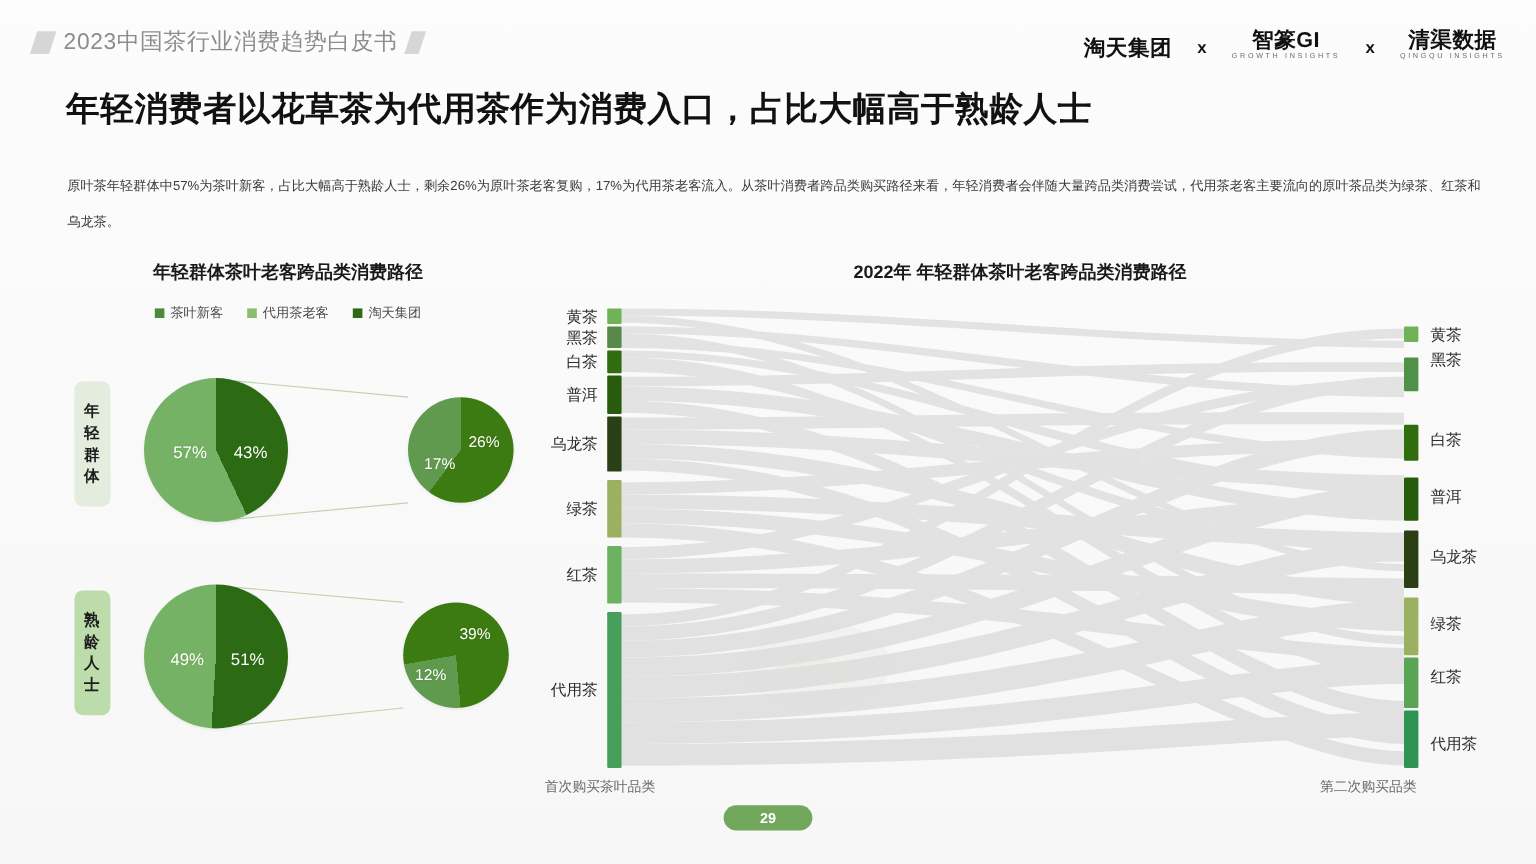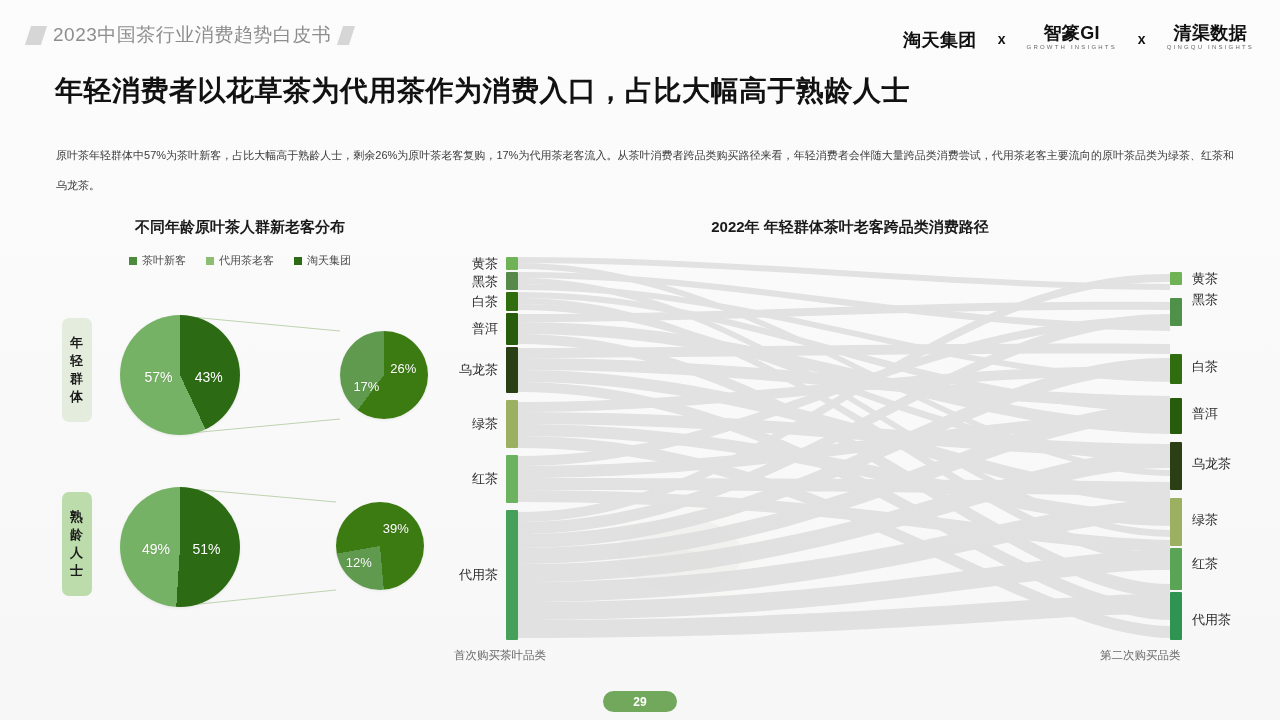--- a/index.html
+++ b/index.html
@@ -226,21 +226,20 @@
     width: 74px;
     height: 21px;
     border-radius: 11px;
     background: #72a85c;
     color: #fff;
     font-size: 12px;
     font-weight: bold;
     display: flex;
     align-items: center;
     justify-content: center;
-    margin-top: 20px;
   }
 </style>
 </head>
 <body>
 
 <div class="slide">
 
   <div class="kicker">
     <span class="slash"></span>
     <span class="kicker-text">2023中国茶行业消费趋势白皮书</span>
@@ -260,21 +259,21 @@
     <div class="brand-stack">
       <div class="brand-main">清渠数据</div>
       <div class="brand-sub">QINGQU INSIGHTS</div>
     </div>
   </div>
 
   <h1 class="title">年轻消费者以花草茶为代用茶作为消费入口，占比大幅高于熟龄人士</h1>
   <p class="lede">原叶茶年轻群体中57%为茶叶新客，占比大幅高于熟龄人士，剩余26%为原叶茶老客复购，17%为代用茶老客流入。从茶叶消费者跨品类购买路径来看，年轻消费者会伴随大量跨品类消费尝试，代用茶老客主要流向的原叶茶品类为绿茶、红茶和乌龙茶。</p>
 
   <div class="panel-left">
-    <div class="panel-title">不同年龄原叶茶人群新老客分布</div>
+    <div class="panel-title">年轻群体茶叶老客跨品类消费路径</div>
 
     <div class="legend">
       <div class="legend-item">
         <i class="legend-sw" style="background:#4d8b3c"></i>
         <span>茶叶新客</span>
       </div>
       <div class="legend-item">
         <i class="legend-sw" style="background:#8cbd72"></i>
         <span>代用茶老客</span>
       </div>

